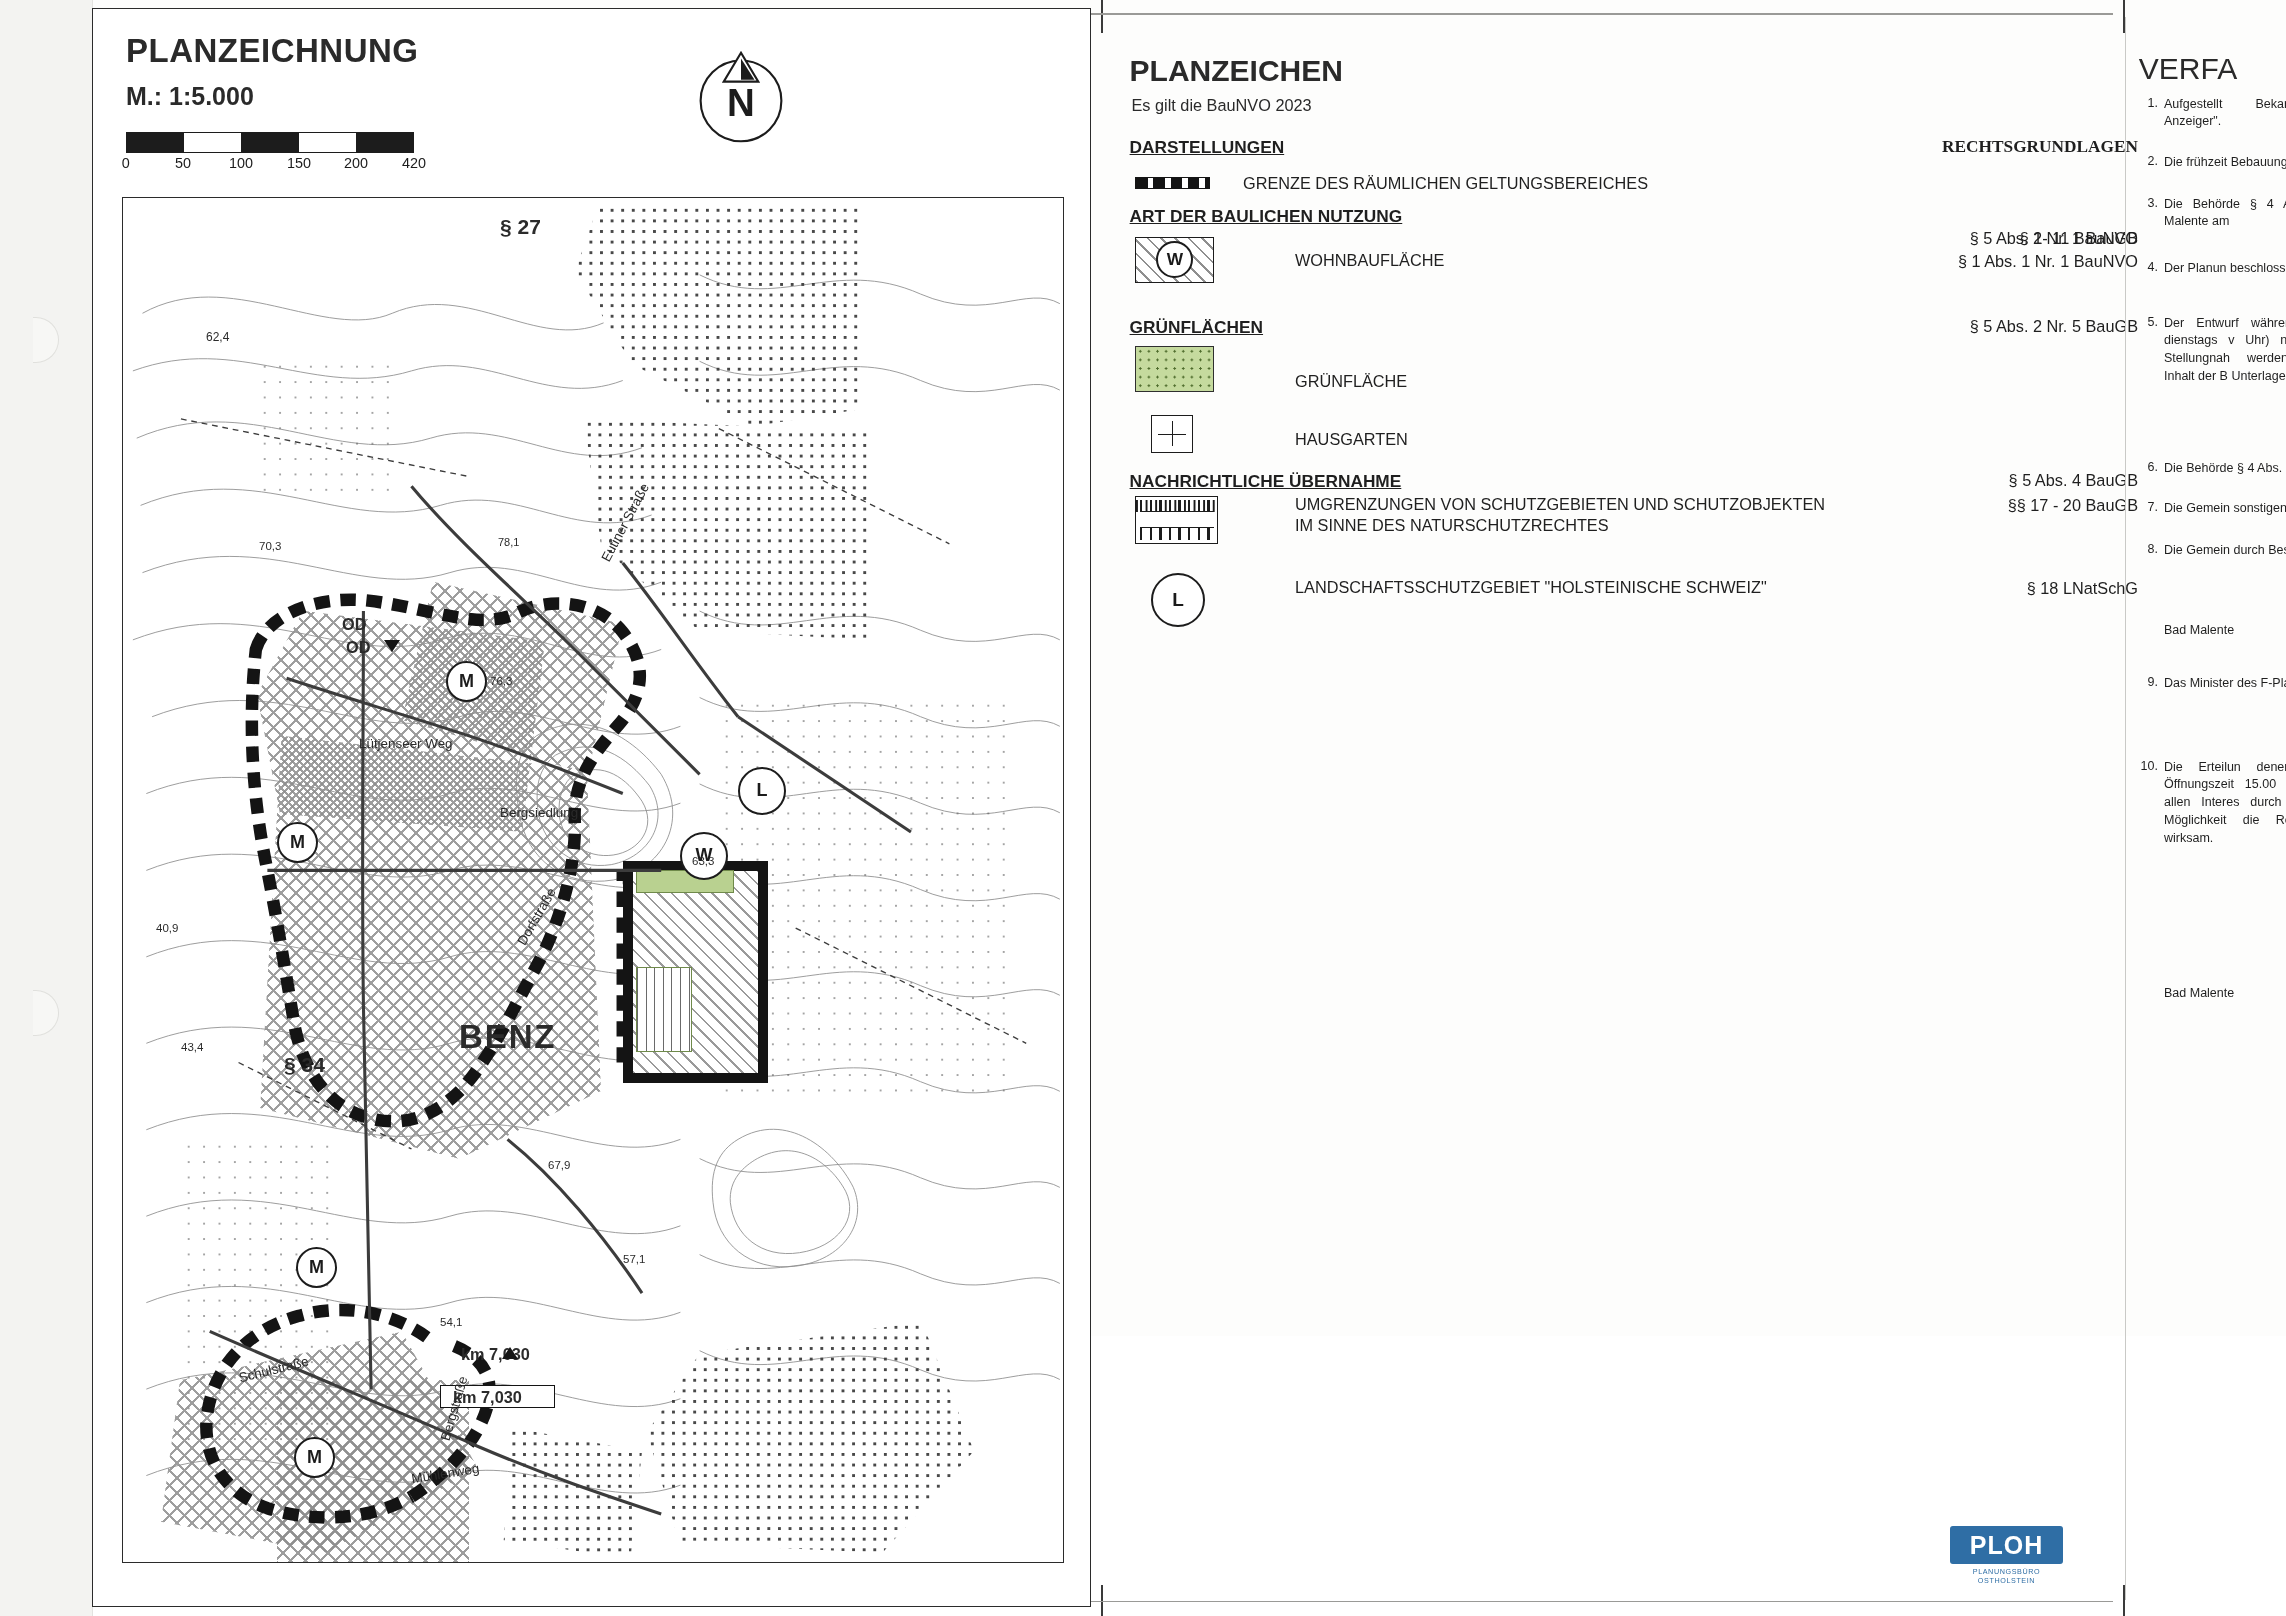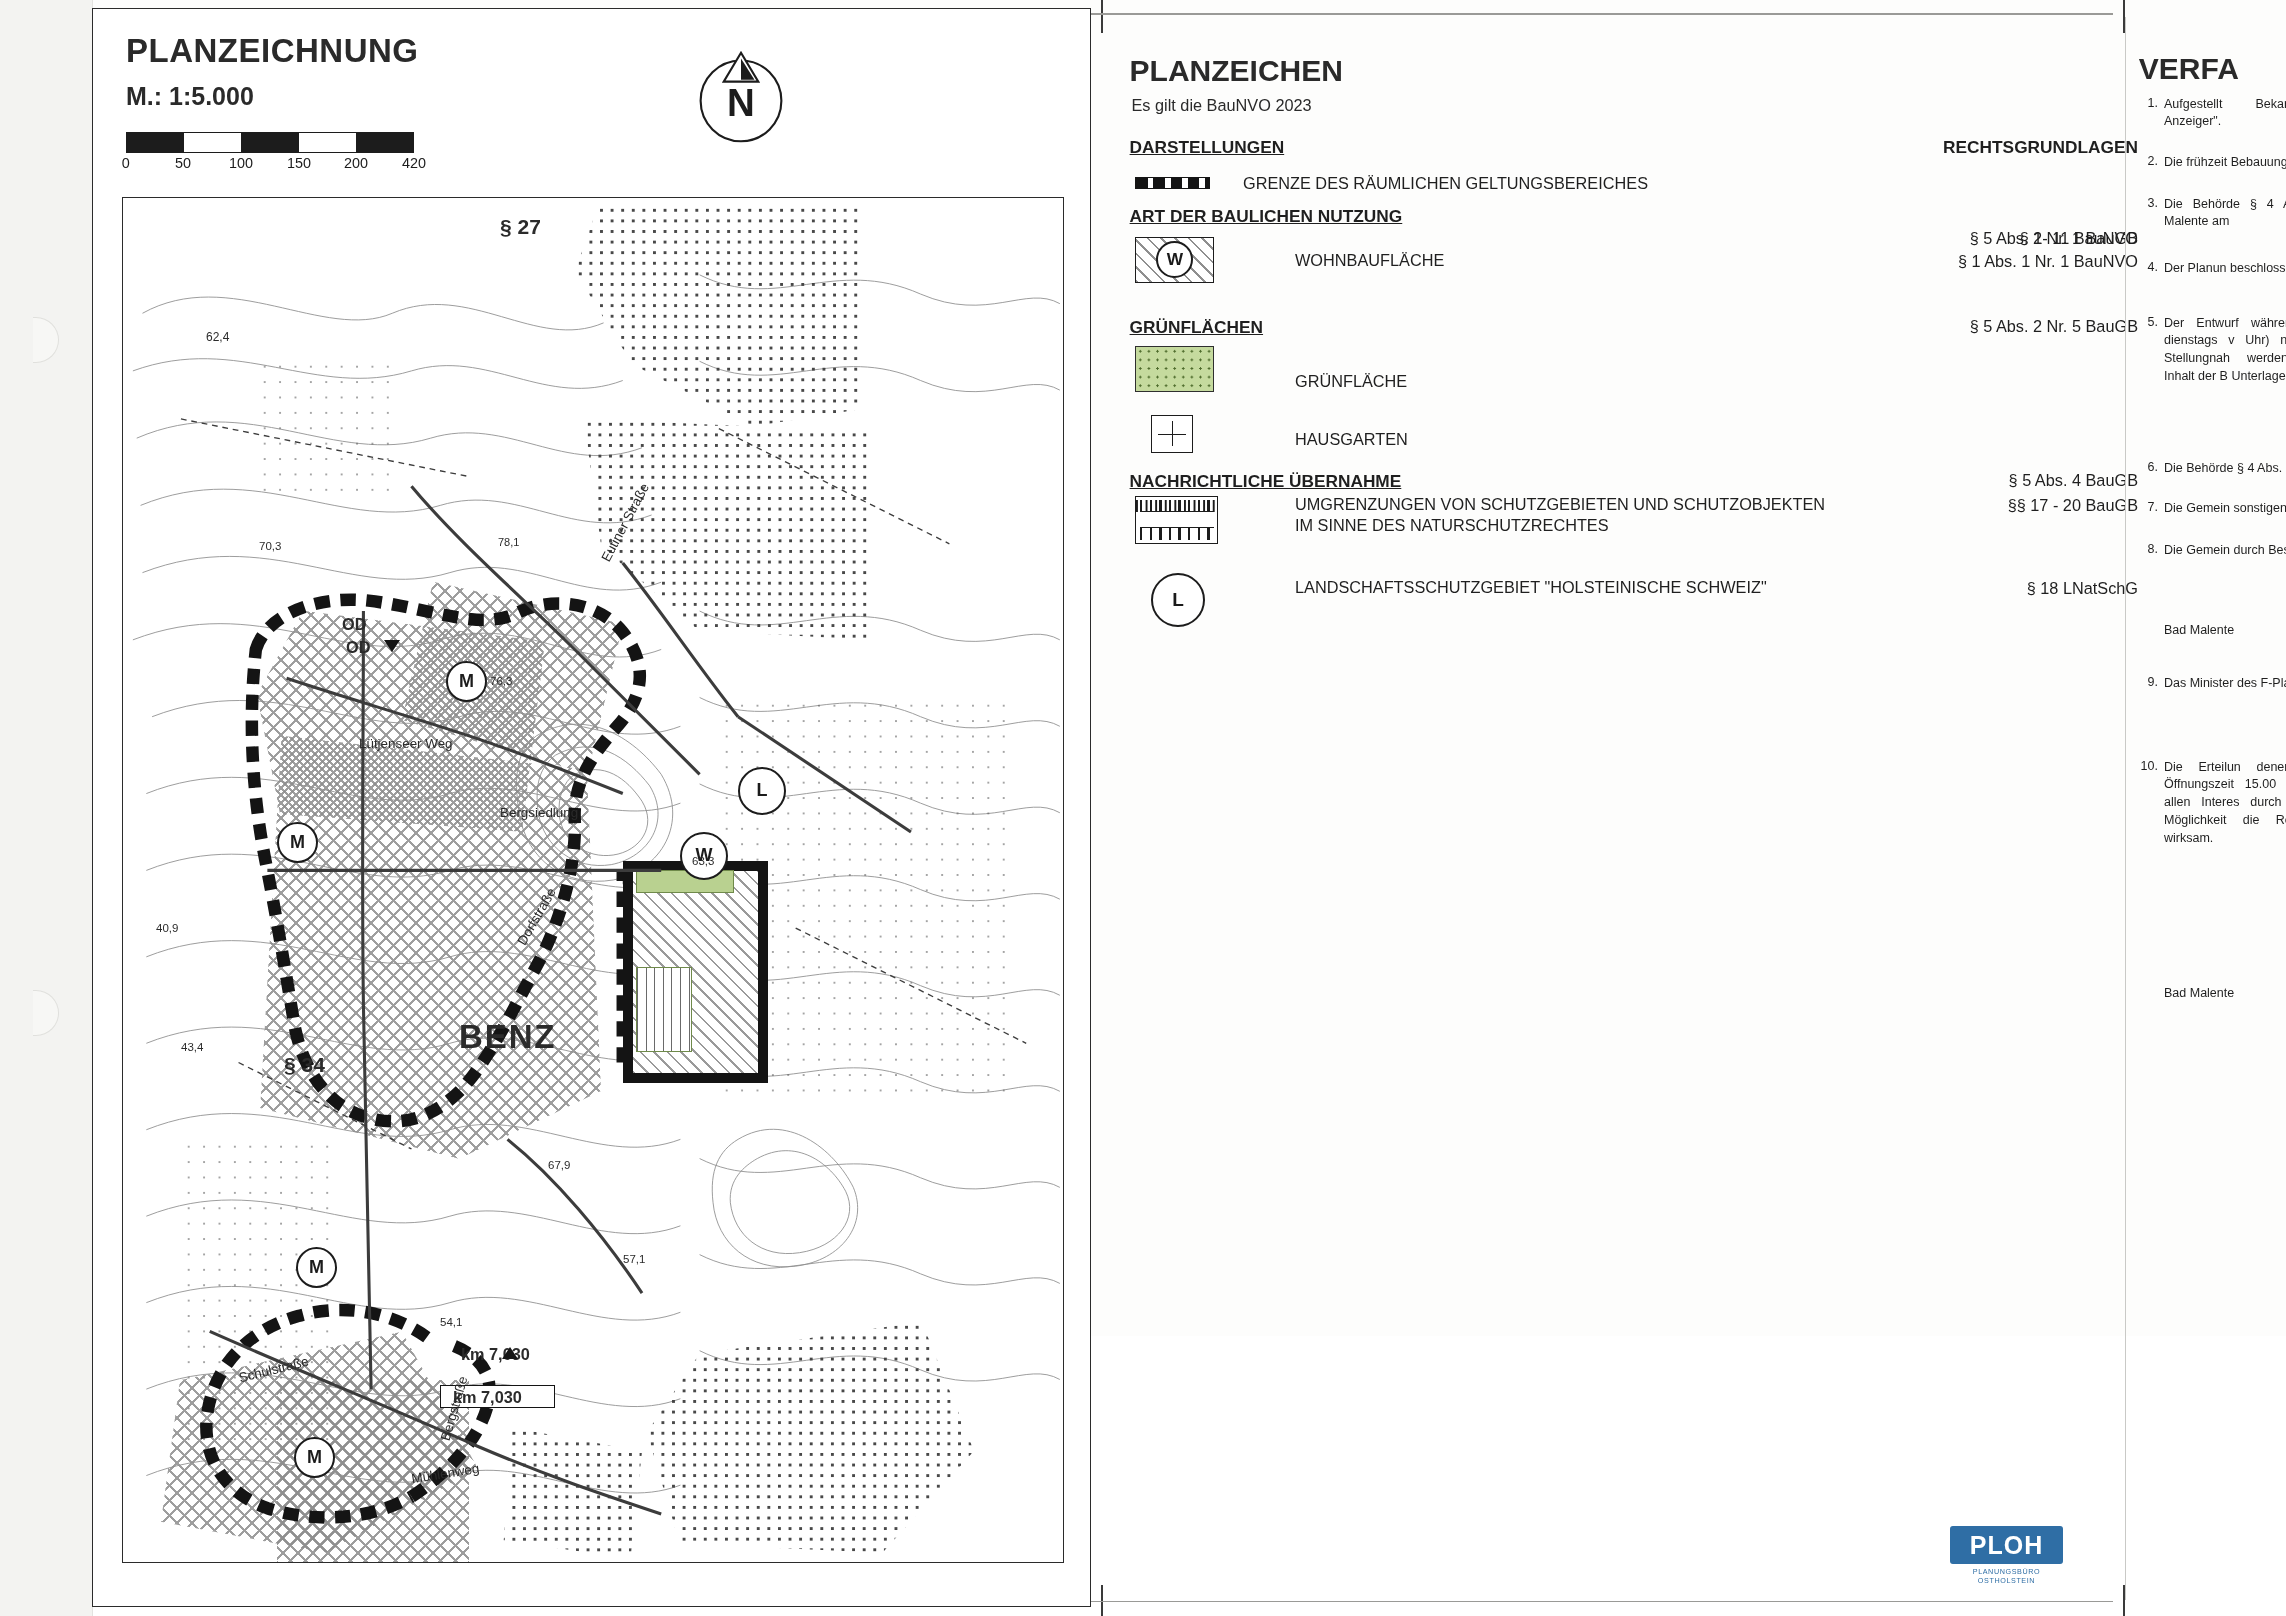--- a/index.html
+++ b/index.html
@@ -300,21 +300,21 @@
   .verfahren-block {
     position: absolute;
     left: 2133px; top: 7.7px;
     width: 192px; height: 1599px;
     overflow: hidden;
   }
   .verfahren-title {
     position: absolute;
     left: 5.8px; top: 44px;
     font-size: 30px;
-    font-weight: bold;
+    font-weight: normal;
     color: #2a2a2a;
     white-space: nowrap;
   }
   .verf-num {
     position: absolute;
     left: 0;
     width: 25px;
     text-align: right;
     font-size: 12.5px;
     color: #1f1f1f;
@@ -560,21 +560,21 @@
       </div>
     </div>
   </div>
 
   <div class="legend-block">
 
     <div class="legend-title">PLANZEICHEN</div>
     <div class="legend-sub">Es gilt die BauNVO 2023</div>
 
     <div class="legend-col-head u" style="left:9.6px; top:129px;">DARSTELLUNGEN</div>
-    <div class="legend-col-head" style="right:0; top:129px;">RECHTSGRUNDLAGEN</div>
+    <div class="legend-col-head" style="right:0; top:129px;font-family:Liberation Serif, serif;">RECHTSGRUNDLAGEN</div>
 
     <div class="sym-geltungsbereich" style="left:15.4px; top:169px;"></div>
     <div class="legend-row-label" style="left:123px; top:165px;">GRENZE DES RÄUMLICHEN GELTUNGSBEREICHES</div>
 
     <div class="legend-col-head u" style="left:9.6px; top:198px;">ART DER BAULICHEN NUTZUNG</div>
     <div class="legend-law" style="top:194px;margin-top:25px;">§ 5 Abs. 2 Nr. 1 BauGB</div>
     <div class="legend-law" style="top:219px;">§ 1- 11 BauNVO</div>
 
     <div class="sym-w" style="left:15.4px; top:229px;">
       <span class="ring">W</span>

